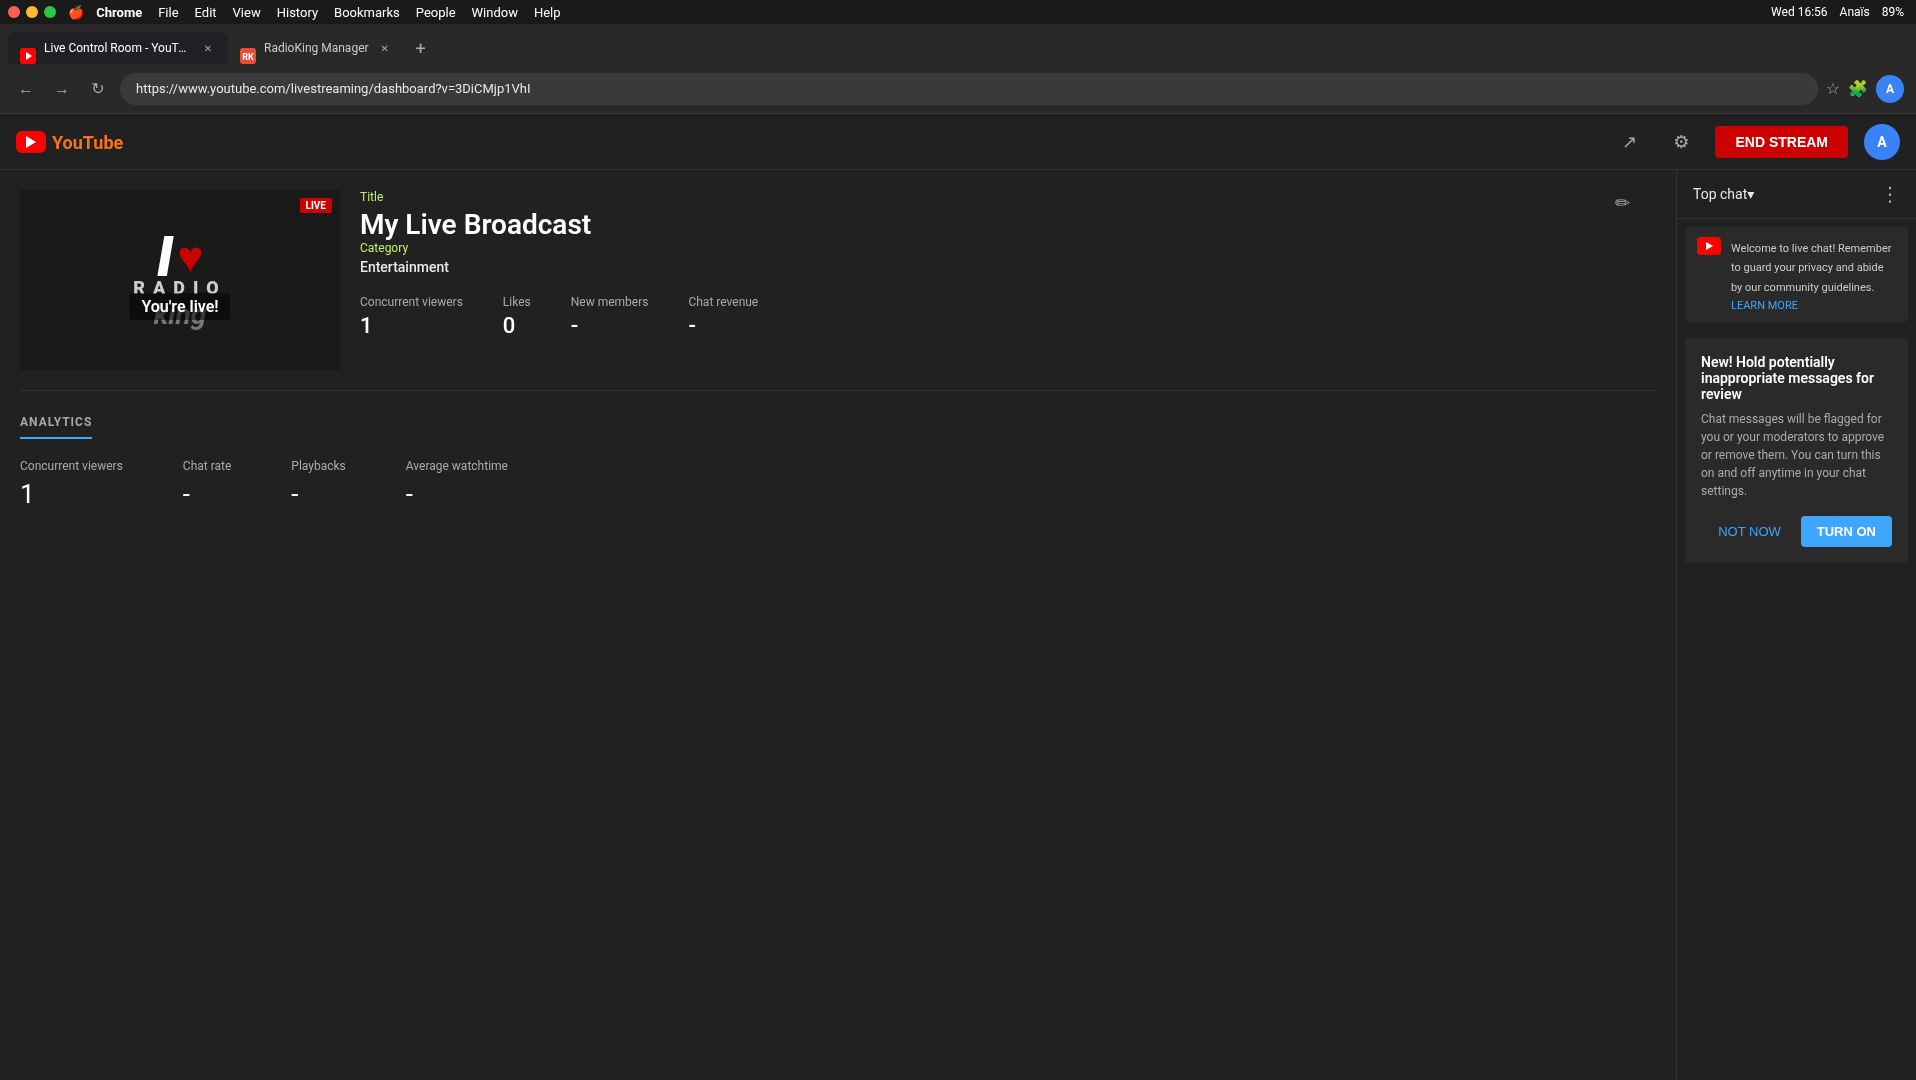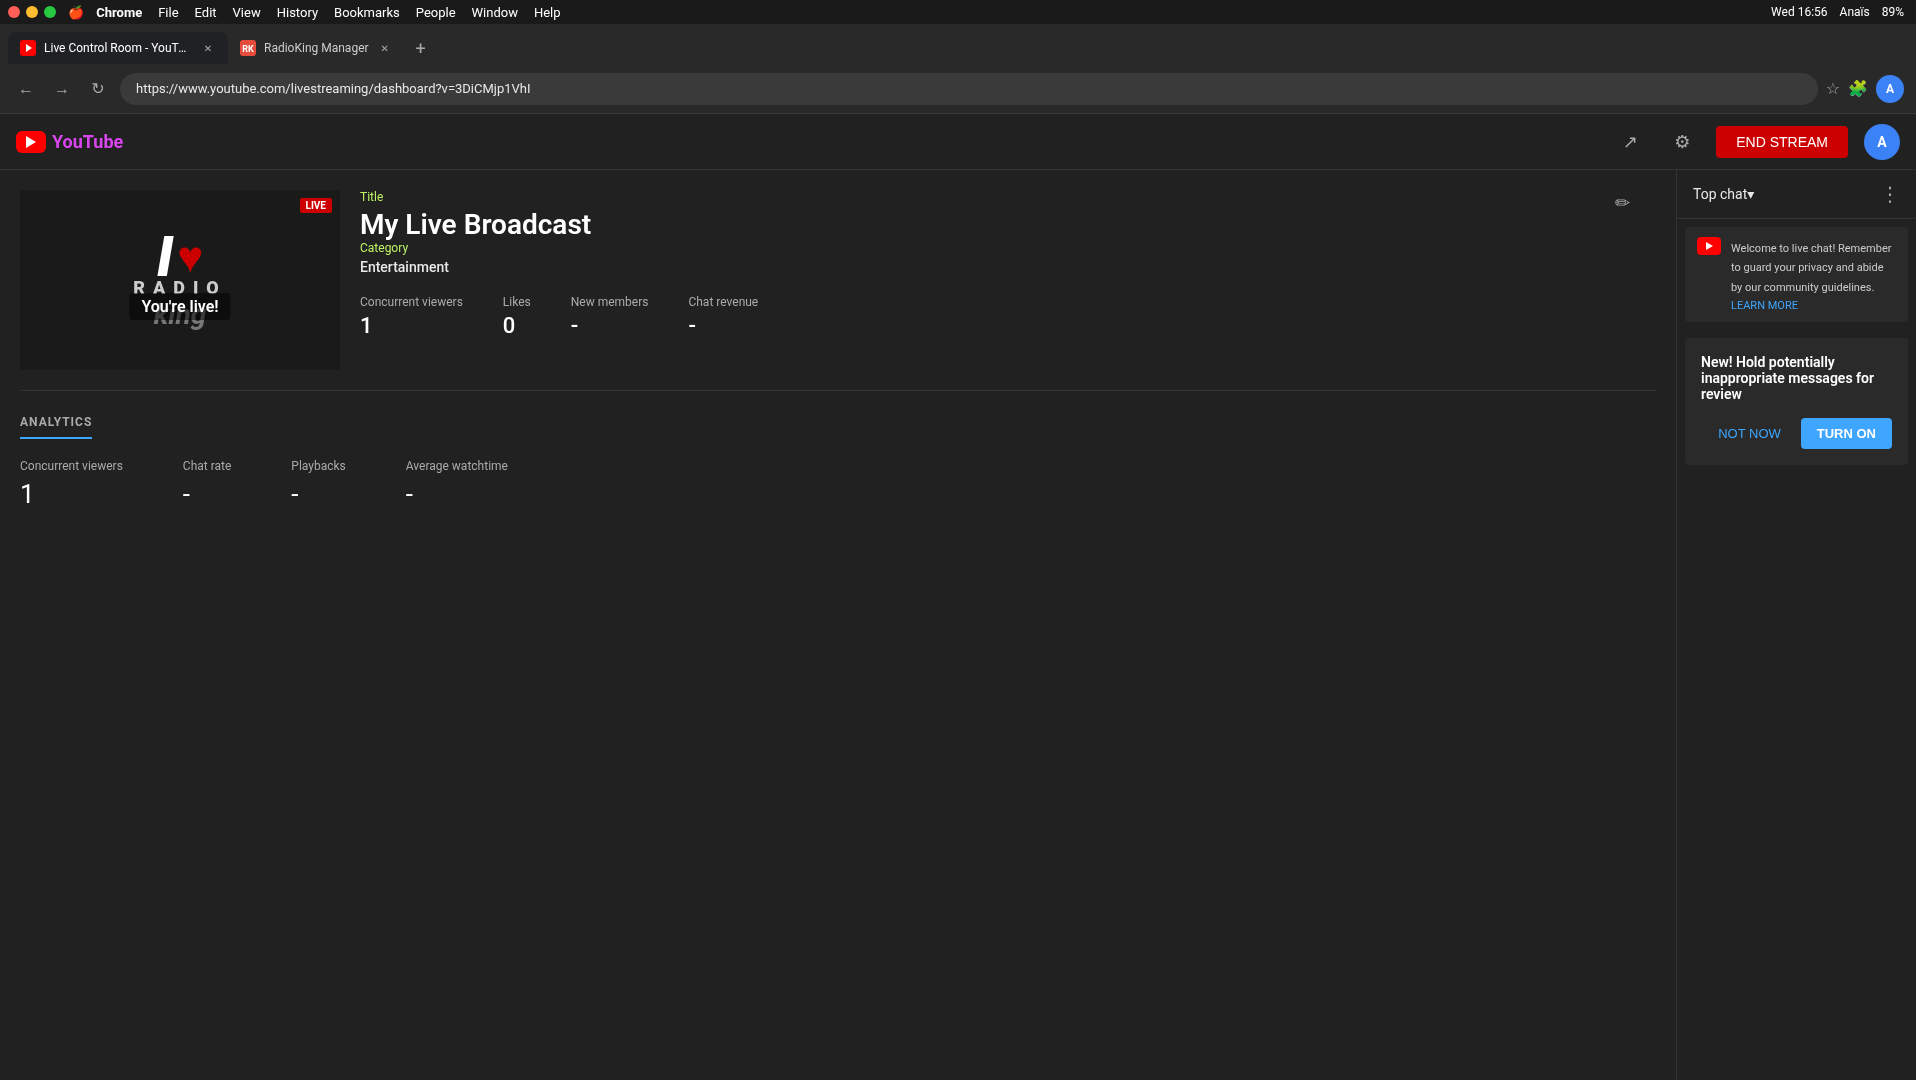--- a/index.html
+++ b/index.html
@@ -42,21 +42,21 @@
       font-size: 12px;
       color: #ccc;
       gap: 8px;
       max-width: 220px;
       position: relative;
     }
     .chrome-tab.active {
       background: #202124;
       color: #fff;
     }
-    .chrome-tab .tab-favicon { width: 16px; height: 32px; display: flex; align-items: center; justify-content: center; }
+    .chrome-tab .tab-favicon { width: 16px; height: 32px; display: flex; align-items: flex-end; justify-content: center; }
     .chrome-tab .tab-title { flex: 1; overflow: hidden; text-overflow: ellipsis; white-space: nowrap; font-size: 12px; }
     .chrome-tab .tab-close { width: 16px; height: 16px; border-radius: 50%; display: flex; align-items: center; justify-content: center; font-size: 10px; color: #aaa; cursor: pointer; }
     .chrome-tab-new { width: 32px; height: 32px; display: flex; align-items: center; justify-content: center; color: #aaa; font-size: 18px; cursor: pointer; }
 
     
     .chrome-addressbar {
       height: 50px;
       background: #292929;
       display: flex;
       align-items: center;
@@ -84,42 +84,42 @@
 
     
     .yt-appbar {
       height: 56px;
       background: #212121;
       display: flex;
       align-items: center;
       padding: 0 16px;
       border-bottom: 1px solid #333;
     }
-    .yt-logo { display: flex; align-items: center; gap: 6px; color: #d946ef; font-size: 18px; font-weight: bold; }
+    .yt-logo { display: flex; align-items: flex-end; gap: 6px; color: #f97316; font-size: 18px; font-weight: bold; }
     .yt-logo-icon {
       background: #ff0000;
       border-radius: 6px;
       width: 30px; height: 22px;
       display: flex; align-items: center; justify-content: center;
     }
     .yt-logo-icon::after {
       content: '';
       border-left: 10px solid #fff;
       border-top: 6px solid transparent;
       border-bottom: 6px solid transparent;
     }
     .yt-appbar-right { margin-left: auto; display: flex; align-items: center; gap: 16px; }
     .yt-end-stream-btn {
       background: #cc0000;
       color: #fff;
       border: none;
       padding: 8px 20px;
       border-radius: 4px;
       font-size: 14px;
-      font-weight: 400;
+      font-weight: 700;
       cursor: pointer;
     }
     .yt-icon-btn {
       width: 36px; height: 36px;
       border-radius: 50%;
       display: flex; align-items: center; justify-content: center;
       color: #aaa; font-size: 18px; cursor: pointer;
     }
 
     
@@ -466,19 +466,20 @@
     <div class="yt-chat-welcome">
       <div class="yt-chat-yt-icon"></div>
       <div>
         <span class="yt-chat-welcome-text">Welcome to live chat! Remember to guard your privacy and abide by our community guidelines.</span>
         <span class="yt-chat-welcome-link">LEARN MORE</span>
       </div>
     </div>
 
     <div class="yt-hold-notification">
       <div class="yt-hold-title">New! Hold potentially inappropriate messages for review</div>
+      <div class="yt-hold-desc">Chat messages will be flagged for you or your moderators to approve or remove them. You can turn this on and off anytime in your chat settings.</div>
       <div class="yt-hold-actions">
         <button class="yt-hold-not-now">NOT NOW</button>
         <button class="yt-hold-turn-on">TURN ON</button>
       </div>
     </div>
   </div>
 </div>
 
 </body></html>

